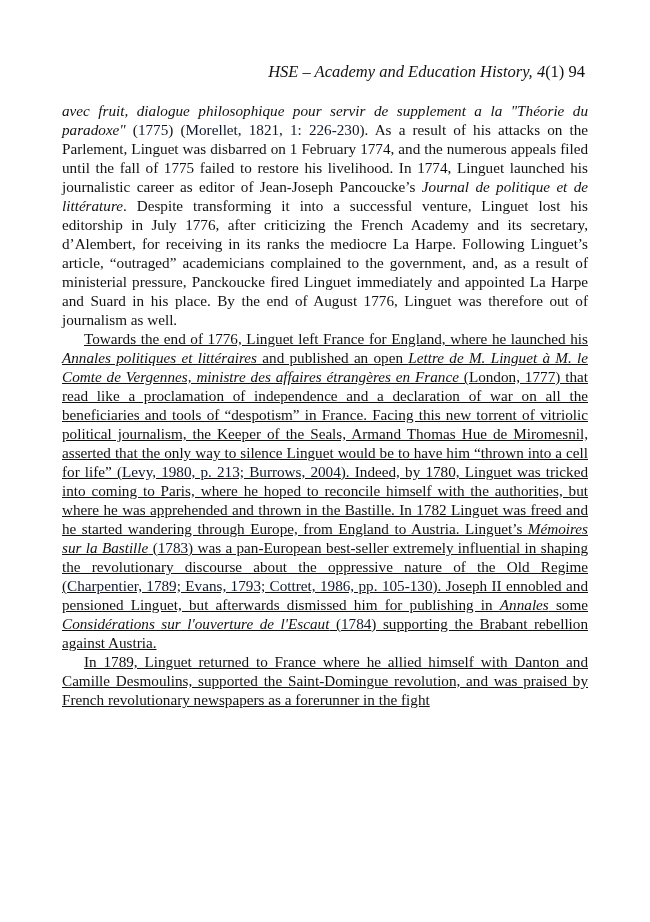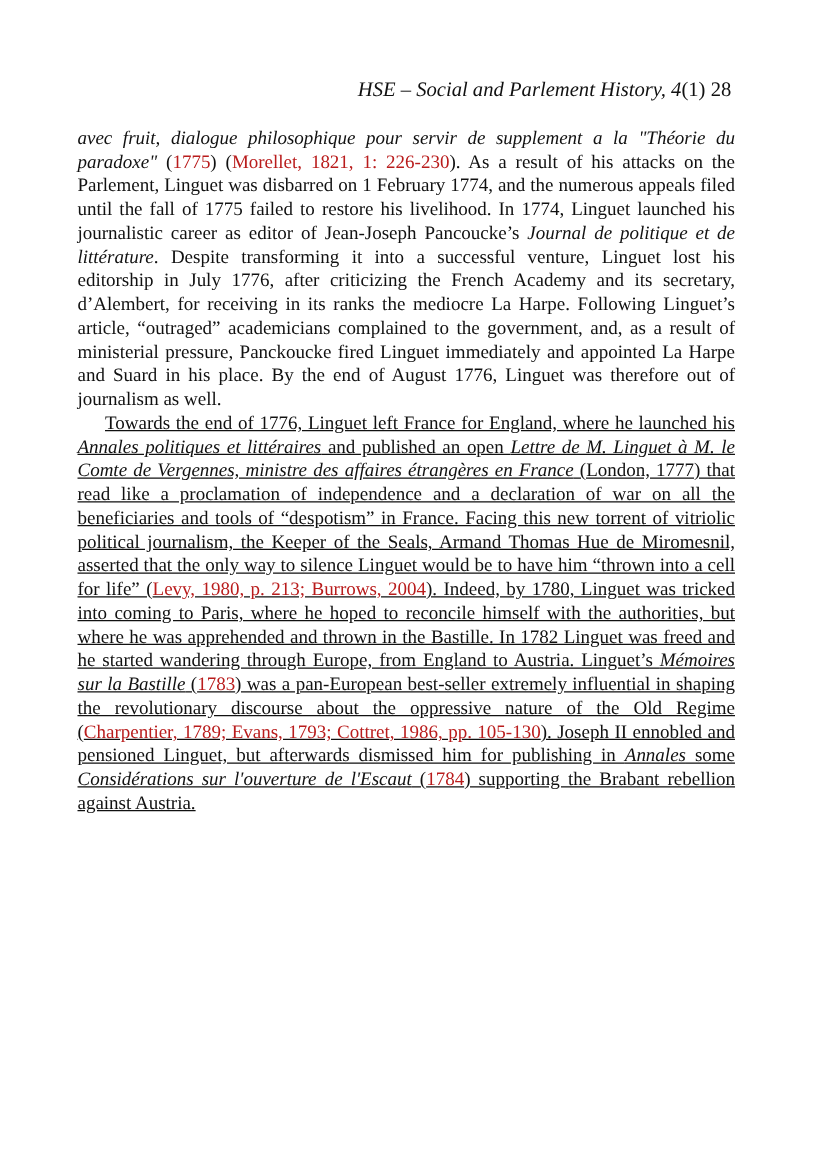--- a/index.html
+++ b/index.html
@@ -5,26 +5,27 @@
   html, body { margin: 0; padding: 0; background: #ffffff; }
   body { width: 650px; height: 922px; position: relative; overflow: hidden;
          font-family: "Liberation Serif", serif; color: #111111; }
   .header { position: absolute; top: 62px; left: 0; width: 585px; text-align: right;
             font-size: 16.5px; font-style: italic; line-height: 20px; }
   .header .up { font-style: normal; }
   .body { position: absolute; top: 101px; left: 62px; width: 526px;
           font-size: 15.2px; line-height: 19px; text-align: justify; }
   .body p { margin: 0; }
   .body p.indent { text-indent: 22px; text-decoration: underline; }
-  .cite { color: #b91c1c; }
+  .cite { color: #0f172a; }
   i { font-style: italic; }
 </style>
 </head>
 <body>
 
 <div class="header">
-  <span>HSE – Social and Parlement History, </span><span>4</span><span class="up">(1)</span><span class="up"> 28</span>
+  <span>HSE – Academy and Education History, </span><span>4</span><span class="up">(1)</span><span class="up"> 94</span>
 </div>
 
 <div class="body" id="body-text">
     <p><i>avec fruit, dialogue philosophique pour servir de supplement a la "Théorie du paradoxe"</i><span> (</span><span class="cite">1775</span><span>) (</span><span class="cite">Morellet, 1821, 1: 226-230</span><span>). As a result of his attacks on the Parlement, Linguet was disbarred on 1 February 1774, and the numerous appeals filed until the fall of 1775 failed to restore his livelihood. In 1774, Linguet launched his journalistic career as editor of Jean-Joseph Pancoucke’s </span><i>Journal de politique et de littérature</i><span>. Despite transforming it into a successful venture, Linguet lost his editorship in July 1776, after criticizing the French Academy and its secretary, d’Alembert, for receiving in its ranks the mediocre La Harpe. Following Linguet’s article, “outraged” academicians complained to the government, and, as a result of ministerial pressure, Panckoucke fired Linguet immediately and appointed La Harpe and Suard in his place. By the end of August 1776, Linguet was therefore out of journalism as well.</span></p>
     <p class="indent"><span>Towards the end of 1776, Linguet left France for England, where he launched his </span><i>Annales politiques et littéraires</i><span> and published an open </span><i>Lettre de M. Linguet à M. le Comte de Vergennes, ministre des affaires étrangères en France</i><span> (London, 1777) that read like a proclamation of independence and a declaration of war on all the beneficiaries and tools of “despotism” in France. Facing this new torrent of vitriolic political journalism, the Keeper of the Seals, Armand Thomas Hue de Miromesnil, asserted that the only way to silence Linguet would be to have him “thrown into a cell for life” (</span><span class="cite">Levy, 1980, p. 213; Burrows, 2004</span><span>). Indeed, by 1780, Linguet was tricked into coming to Paris, where he hoped to reconcile himself with the authorities, but where he was apprehended and thrown in the Bastille. In 1782 Linguet was freed and he started wandering through Europe, from England to Austria. Linguet’s </span><i>Mémoires sur la Bastille</i><span> (</span><span class="cite">1783</span><span>) was a pan-European best-seller extremely influential in shaping the revolutionary discourse about the oppressive nature of the Old Regime (</span><span class="cite">Charpentier, 1789; Evans, 1793; Cottret, 1986, pp. 105-130</span><span>). Joseph II ennobled and pensioned Linguet, but afterwards dismissed him for publishing in </span><i>Annales</i><span> some </span><i>Considérations sur l'ouverture de l'Escaut</i><span> (</span><span class="cite">1784</span><span>) supporting the Brabant rebellion against Austria.</span></p>
+    <p class="indent"><span>In 1789, Linguet returned to France where he allied himself with Danton and Camille Desmoulins, supported the Saint-Domingue revolution, and was praised by French revolutionary newspapers as a forerunner in the fight</span></p>
   </div>
 
 </body></html>

